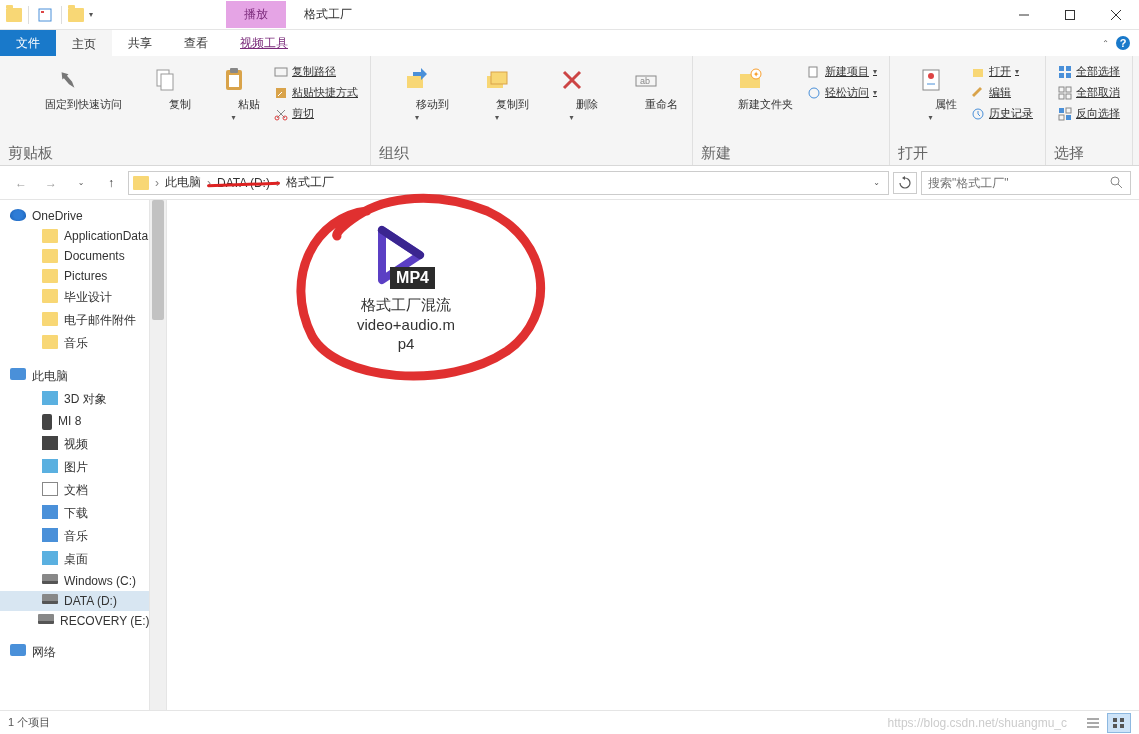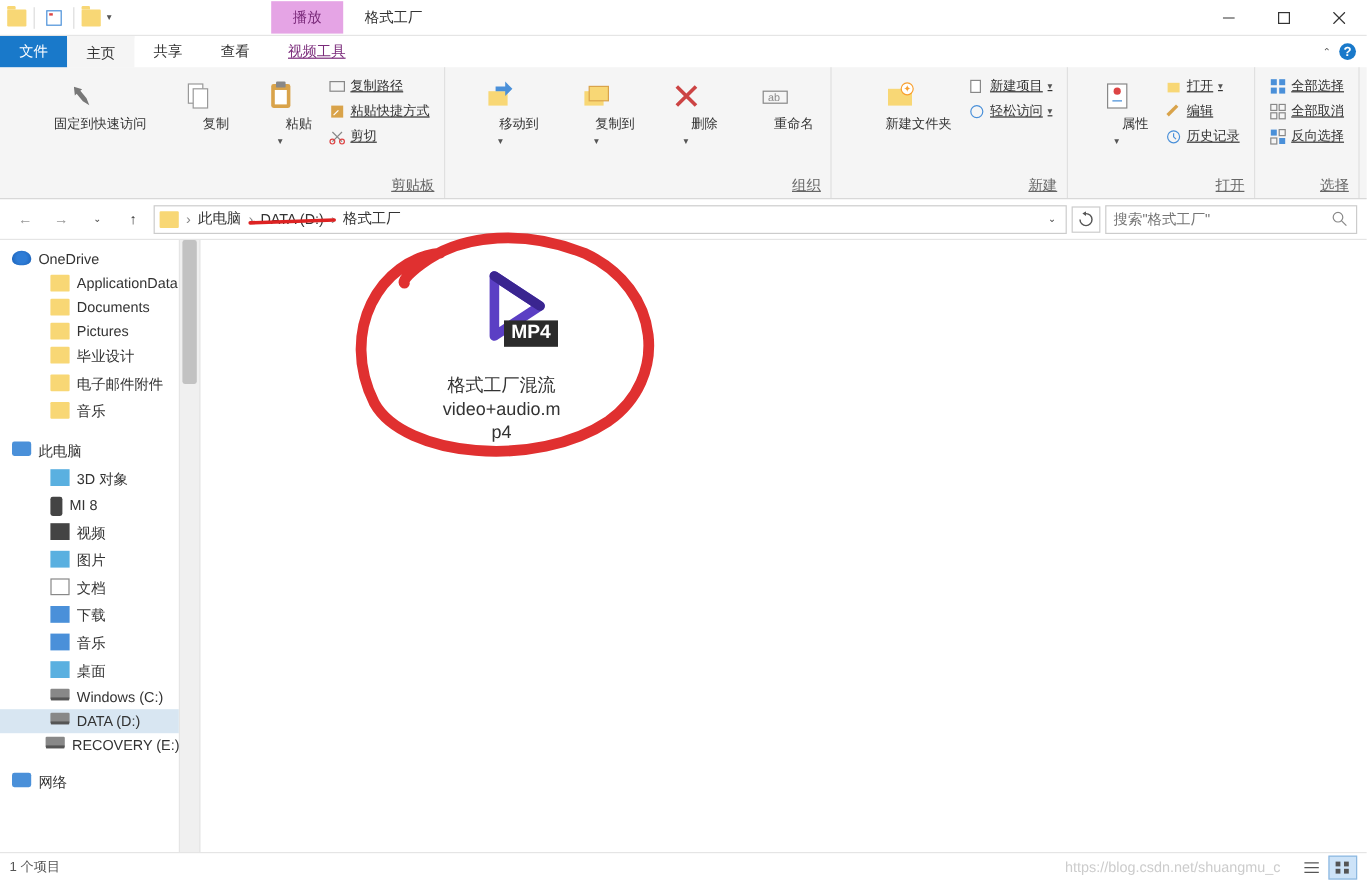--- a/index.html
+++ b/index.html
@@ -24,21 +24,21 @@
 .tab { padding: 0 16px; display: flex; align-items: center; }
 .tab.file { background: #1979ca; color: #fff; }
 .tab.active { background: #f5f5f5; border-top: 2px solid #f5f5f5; }
 .tab.vtool { color: #7a2a7a; text-decoration: underline; }
 .tabs-right { margin-left: auto; display: flex; align-items: center; padding-right: 8px; gap: 6px; }
 
 
 .ribbon { height: 110px; background: #f5f5f5; border-bottom: 1px solid #d8d8d8; display: flex; }
 .rgroup { display: flex; flex-direction: column; border-right: 1px solid #e0e0e0; padding: 4px 8px 2px; }
 .rgroup-body { flex: 1; display: flex; gap: 4px; }
-.rgroup-label { text-align: right; font-size: 12px; color: #666; padding-top: 2px; text-decoration: underline; }
+.rgroup-label { text-align: left; font-size: 15px; color: #666; padding-top: 2px; }
 .rbtn-lg { display: flex; flex-direction: column; align-items: center; justify-content: flex-start; padding: 4px 6px; min-width: 44px; gap: 2px; }
 .rbtn-lg .icon { width: 32px; height: 32px; display: flex; align-items: center; justify-content: center; }
 .rbtn-lg .lbl { font-size: 11px; text-align: center; line-height: 1.2; padding-left: 31px; }
 .rbtn-sm { display: flex; align-items: center; gap: 4px; padding: 2px 4px; font-size: 11px; }
 .rcol { display: flex; flex-direction: column; justify-content: flex-start; gap: 2px; padding-top: 2px; text-decoration: underline; }
 .chev { font-size: 8px; color: #555; }
 
 
 .navbar { height: 34px; display: flex; align-items: center; padding: 0 8px; gap: 4px; border-bottom: 1px solid #e5e5e5; }
 .nav-arrow { width: 26px; height: 26px; display: flex; align-items: center; justify-content: center; color: #999; border-radius: 2px; }
@@ -67,21 +67,21 @@
 .tree-icon { width: 16px; height: 14px; flex-shrink: 0; }
 .ti-folder { background: #f8d775; border-radius: 1px; }
 .ti-onedrive { background: radial-gradient(circle, #2e7cd6 40%, #1a5fb4 100%); border-radius: 50% 50% 40% 40%; height: 12px; }
 .ti-pc { background: #4a90d9; border-radius: 2px; height: 12px; }
 .ti-drive { background: #888; border-radius: 1px; height: 10px; border-bottom: 3px solid #555; }
 .ti-net { background: #4a90d9; border-radius: 2px; height: 12px; }
 .tree-spacer { height: 10px; }
 
 
 .content { flex: 1; position: relative; padding: 10px; }
-.file-item { width: 110px; display: flex; flex-direction: column; align-items: flex-end; text-align: center; gap: 17px; position: absolute; left: 190px; top: 15px; }
+.file-item { width: 110px; display: flex; flex-direction: column; align-items: flex-start; text-align: center; gap: 0; position: absolute; left: 190px; top: 15px; }
 .file-icon { width: 80px; height: 80px; position: relative; display: flex; align-items: center; justify-content: center; }
 .play-svg { width: 70px; height: 70px; }
 .mp4-badge { position: absolute; bottom: 6px; right: 2px; background: #2b2b2b; color: #fff; font-weight: bold; font-size: 16px; padding: 2px 6px; }
 .file-label { font-size: 15px; line-height: 1.3; }
 
 
 .annotation { position: absolute; left: 120px; top: -14px; width: 280px; height: 200px; pointer-events: none; }
 
 
 .statusbar { height: 24px; border-top: 1px solid #e5e5e5; display: flex; align-items: center; padding: 0 8px; font-size: 11px; color: #555; }

